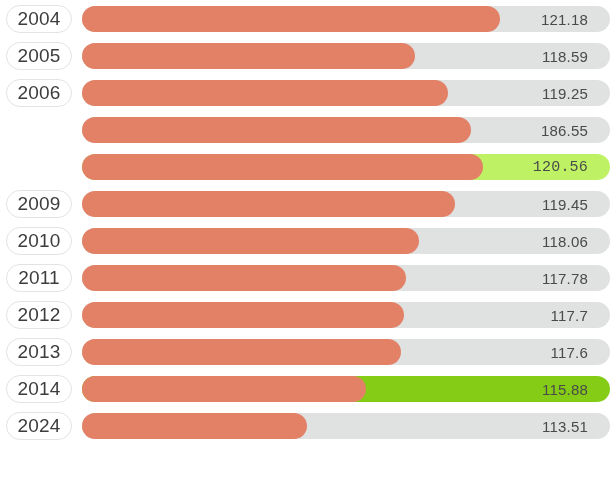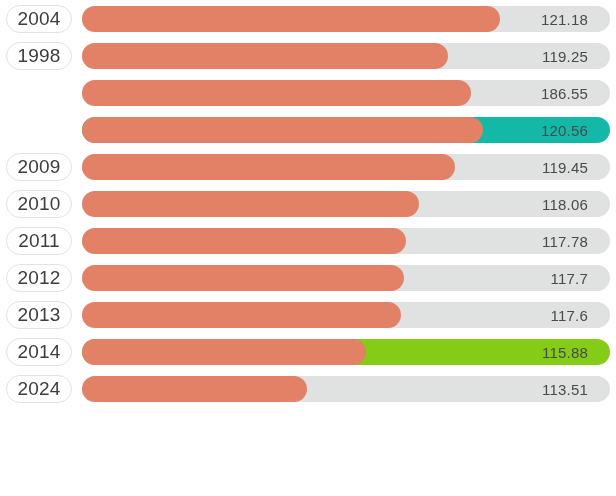--- a/index.html
+++ b/index.html
@@ -79,34 +79,41 @@
 <div id="chart">
   <div id="rows-container">
       <div class="row">
         <div class="year-pill">2004</div>
         <div class="track" style="background: rgb(224, 225, 225);">
           <div class="bar" style="width: 79.2%; background: rgb(226, 129, 102);"></div>
           <div class="value">121.18</div>
         </div>
       </div>
       <div class="row">
-        <div class="year-pill">1998</div>
+        <div class="year-pill">2005</div>
+        <div class="track" style="background: rgb(224, 225, 225);">
+          <div class="bar" style="width: 63%; background: rgb(226, 129, 102);"></div>
+          <div class="value">118.59</div>
+        </div>
+      </div>
+      <div class="row">
+        <div class="year-pill">2006</div>
         <div class="track" style="background: rgb(224, 225, 225);">
           <div class="bar" style="width: 69.4%; background: rgb(226, 129, 102);"></div>
           <div class="value">119.25</div>
         </div>
       </div>
       <div class="row">
         <div class="track" style="background: rgb(224, 225, 225);">
           <div class="bar" style="width: 73.6%; background: rgb(226, 129, 102);"></div>
           <div class="value">186.55</div>
         </div>
       </div>
       <div class="row">
-        <div class="track" style="background: #14b8a6;">
+        <div class="track" style="background: #bef264; font-family: Liberation Mono, monospace;">
           <div class="bar" style="width: 75.9%; background: rgb(226, 129, 102);"></div>
           <div class="value">120.56</div>
         </div>
       </div>
       <div class="row">
         <div class="year-pill">2009</div>
         <div class="track" style="background: rgb(224, 225, 225);">
           <div class="bar" style="width: 70.6%; background: rgb(226, 129, 102);"></div>
           <div class="value">119.45</div>
         </div>

